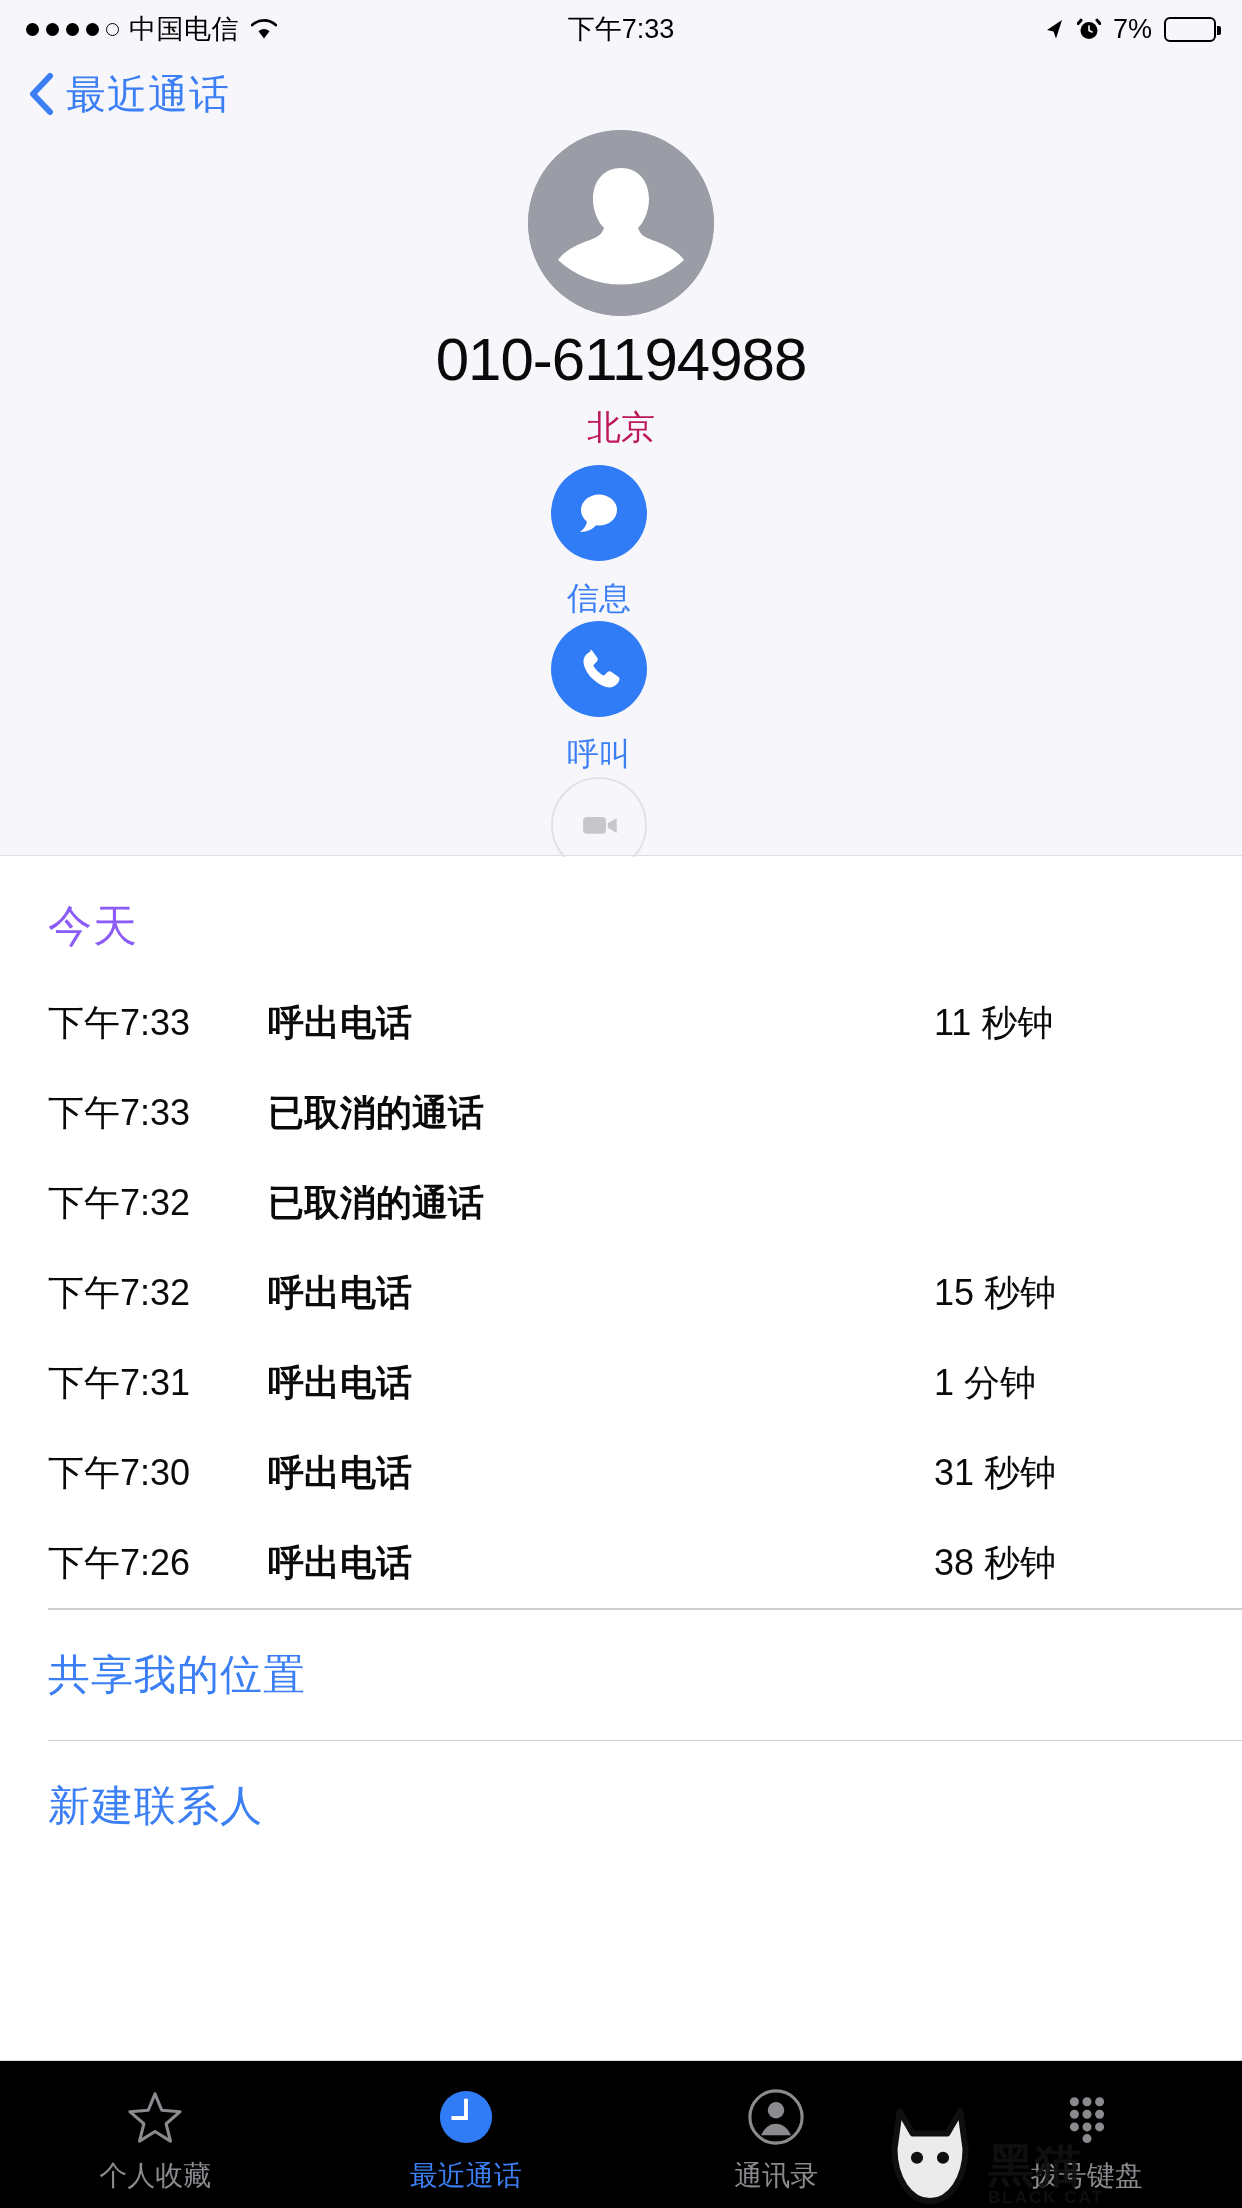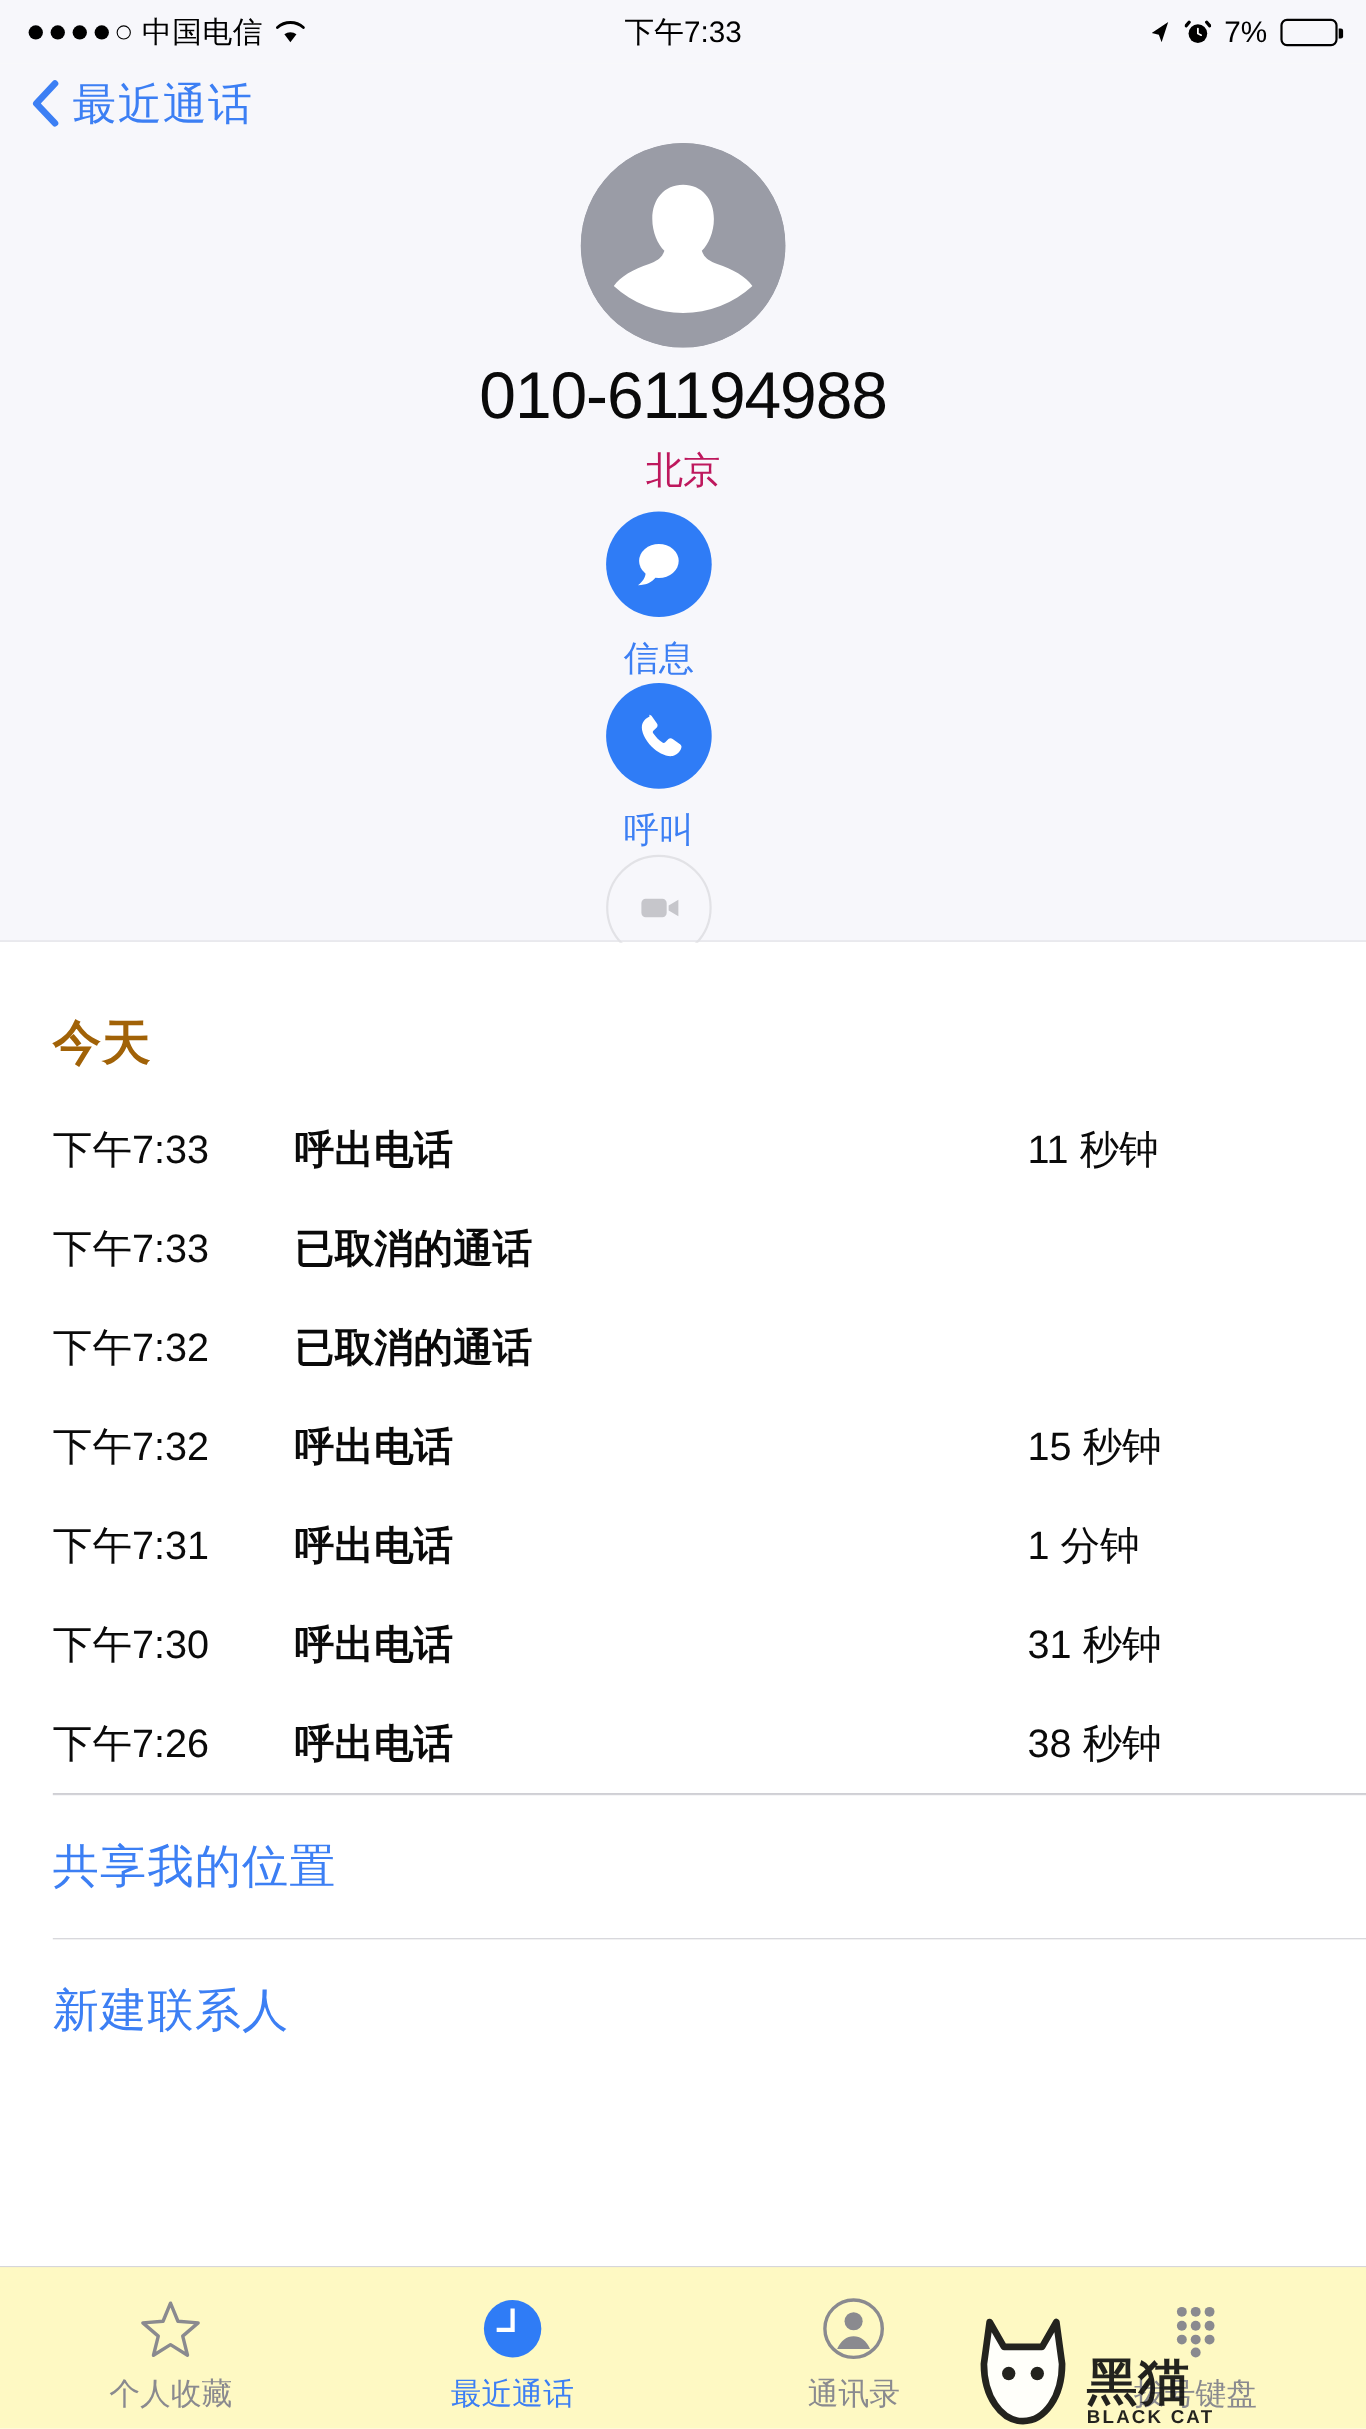--- a/index.html
+++ b/index.html
@@ -90,43 +90,43 @@
   .action-label{font-size:32px;}
   .action-label.on{color:#3C7FF4;}
   .action-label.off{color:#BFBFC4;}
 
   
   .list{
     position:absolute;top:857px;left:0;width:1242px;
     background:#FFFFFF;
   }
   .day-header{
-    font-size:44px;color:#a16207;font-weight:700;
-    padding:62px 0 22px 48px;letter-spacing:1px;
+    font-size:44px;color:#8b5cf6;font-weight:400;
+    padding:40px 0 22px 48px;letter-spacing:1px;
   }
   .call-row{
     display:flex;align-items:center;height:90px;
     padding:0 48px;box-sizing:border-box;cursor:pointer;
   }
   .c-time{width:200px;font-size:36px;color:#0A0A0A;}
   .c-type{flex:1;font-size:36px;color:#0A0A0A;font-weight:700;padding-left:20px;}
   .c-dur{width:260px;font-size:36px;color:#0A0A0A;text-align:left;}
 
   .divider{height:1px;background:#CFCFD4;margin:0 0 0 48px;}
 
   .link-row{
     height:130px;display:flex;align-items:center;
     padding-left:48px;box-sizing:border-box;cursor:pointer;
   }
   .link-row span{font-size:42px;color:#3C7FF4;letter-spacing:1px;}
 
   
   .tabbar{
     position:absolute;left:0;bottom:0;width:1242px;height:148px;
-    background:#fef9c3;border-top:1px solid #D6D6DA;
+    background:#000000;border-top:1px solid #D6D6DA;
     display:flex;box-sizing:border-box;
   }
   .tab{
     flex:1;display:flex;flex-direction:column;align-items:center;
     justify-content:center;gap:10px;cursor:pointer;padding-top:12px;
   }
   .tab-icon{width:60px;height:60px;display:flex;align-items:center;justify-content:center;}
   .tab-label{font-size:28px;color:#8A8A8F;}
   .tab.active .tab-label{color:#3C7FF4;}
 

